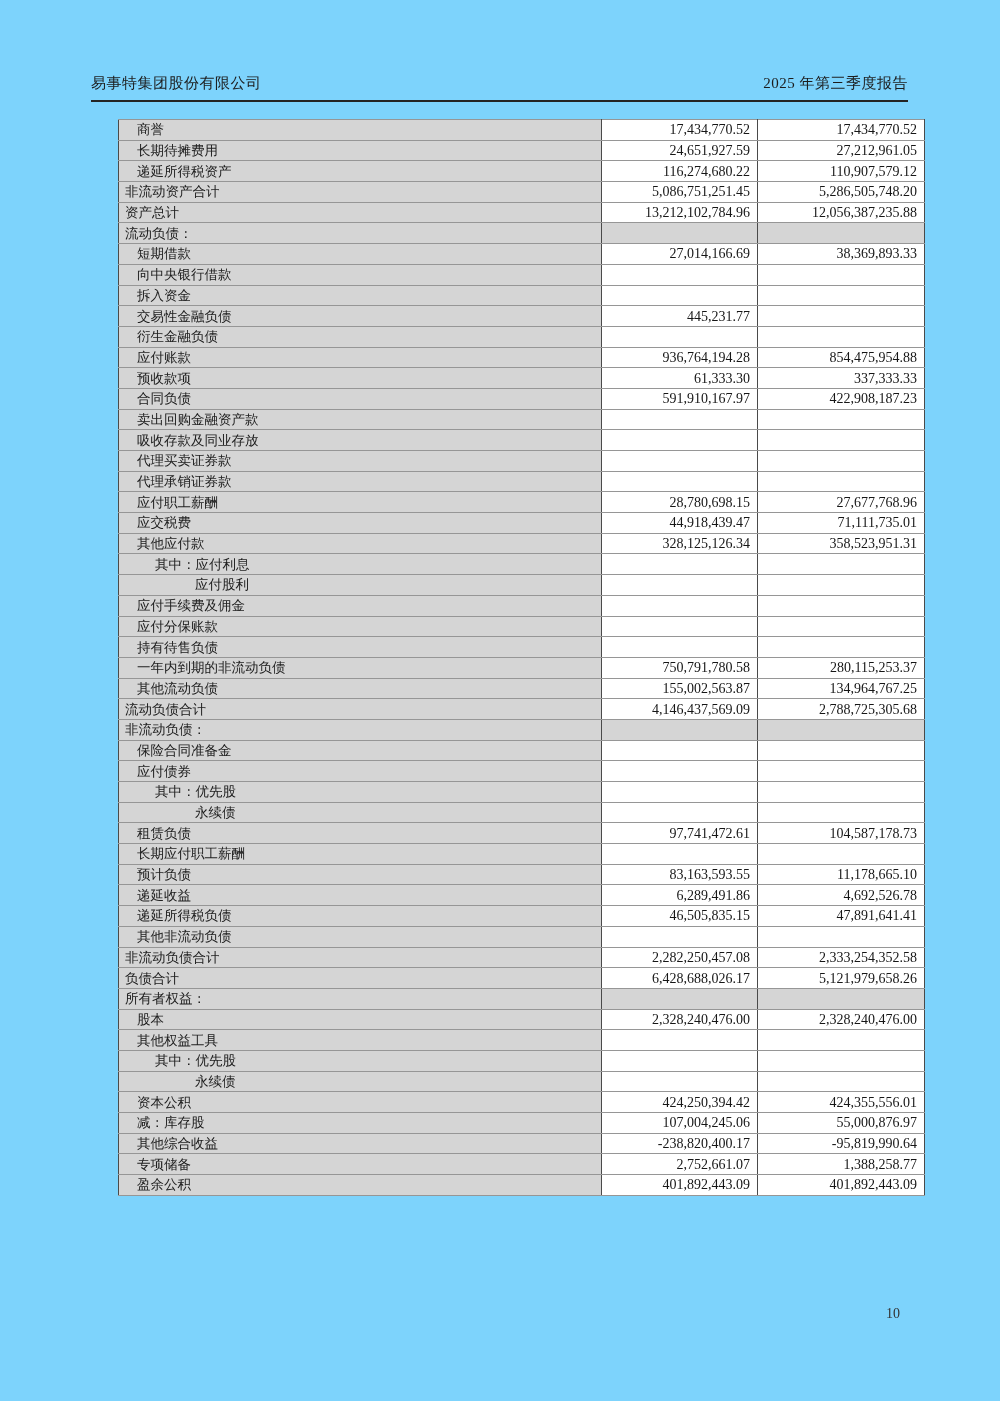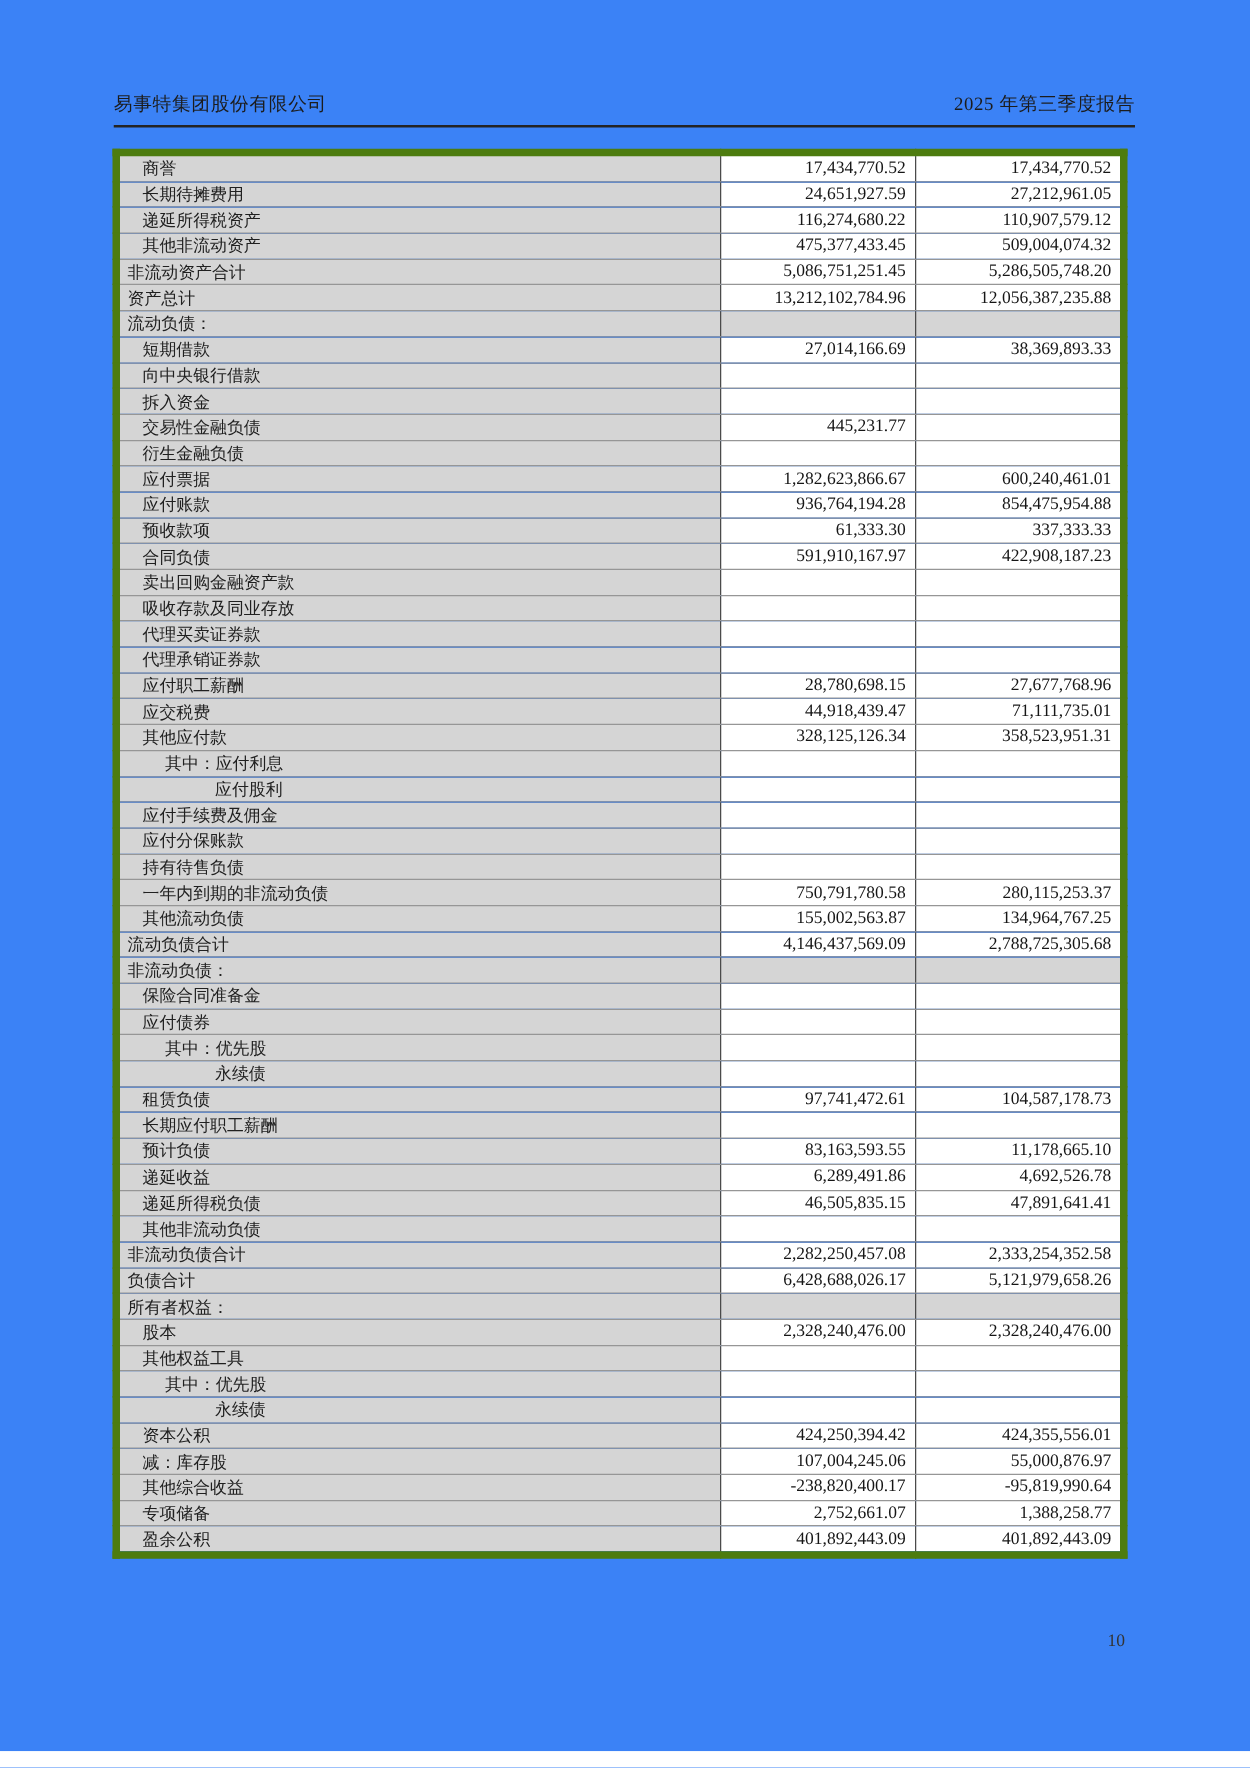--- a/index.html
+++ b/index.html
@@ -1,20 +1,20 @@
 <!DOCTYPE html>
 <html><head>
 <meta charset="utf-8">
 <style>
   html, body { margin: 0; padding: 0; background: #ffffff; }
   .page {
     position: relative;
     width: 1000px;
     height: 1401px;
-    background: #3b82f6;
+    background: #7dd3fc;
     font-family: "Liberation Serif", "DejaVu Serif", serif;
     color: #1c1c1c;
     overflow: hidden;
   }
   .page-header {
     position: absolute;
     left: 91px;
     top: 62px;
     width: 817px;
     height: 31px;
@@ -41,21 +41,21 @@
     padding: 0;
     white-space: nowrap;
     overflow: hidden;
     border-top: 1px solid #969696;
     border-bottom: 1px solid #969696;
     border-left: 1px solid #4a4a4a;
     border-right: 1px solid #4a4a4a;
     vertical-align: middle;
     line-height: 19px;
   }
-  .bs-table { border: 6px solid #4d7c0f; }
+  .bs-table { border: 1px solid #4d7c0f; margin-left: 28px; }
   .bs-table td.label { background: #d5d5d5; color: #202020; }
   .bs-table td.num {
     background: #ffffff;
     text-align: right;
     padding-right: 7px;
     color: #161616;
     font-size: 14px;
   }
   .bs-table tr.section td.num { background: #d5d5d5; }
   .ind0 { padding-left: 6px !important; }
@@ -97,25 +97,20 @@
           <td class="label ind1">长期待摊费用</td>
           <td class="num">24,651,927.59</td>
           <td class="num">27,212,961.05</td>
         </tr>
         <tr>
           <td class="label ind1">递延所得税资产</td>
           <td class="num">116,274,680.22</td>
           <td class="num">110,907,579.12</td>
         </tr>
         <tr>
-          <td class="label ind1">其他非流动资产</td>
-          <td class="num">475,377,433.45</td>
-          <td class="num">509,004,074.32</td>
-        </tr>
-        <tr>
           <td class="label ind0">非流动资产合计</td>
           <td class="num">5,086,751,251.45</td>
           <td class="num">5,286,505,748.20</td>
         </tr>
         <tr>
           <td class="label ind0">资产总计</td>
           <td class="num">13,212,102,784.96</td>
           <td class="num">12,056,387,235.88</td>
         </tr>
         <tr class="section">
@@ -142,25 +137,20 @@
           <td class="label ind1">交易性金融负债</td>
           <td class="num">445,231.77</td>
           <td class="num"></td>
         </tr>
         <tr>
           <td class="label ind1">衍生金融负债</td>
           <td class="num"></td>
           <td class="num"></td>
         </tr>
         <tr>
-          <td class="label ind1">应付票据</td>
-          <td class="num">1,282,623,866.67</td>
-          <td class="num">600,240,461.01</td>
-        </tr>
-        <tr>
           <td class="label ind1">应付账款</td>
           <td class="num">936,764,194.28</td>
           <td class="num">854,475,954.88</td>
         </tr>
         <tr>
           <td class="label ind1">预收款项</td>
           <td class="num">61,333.30</td>
           <td class="num">337,333.33</td>
         </tr>
         <tr>

